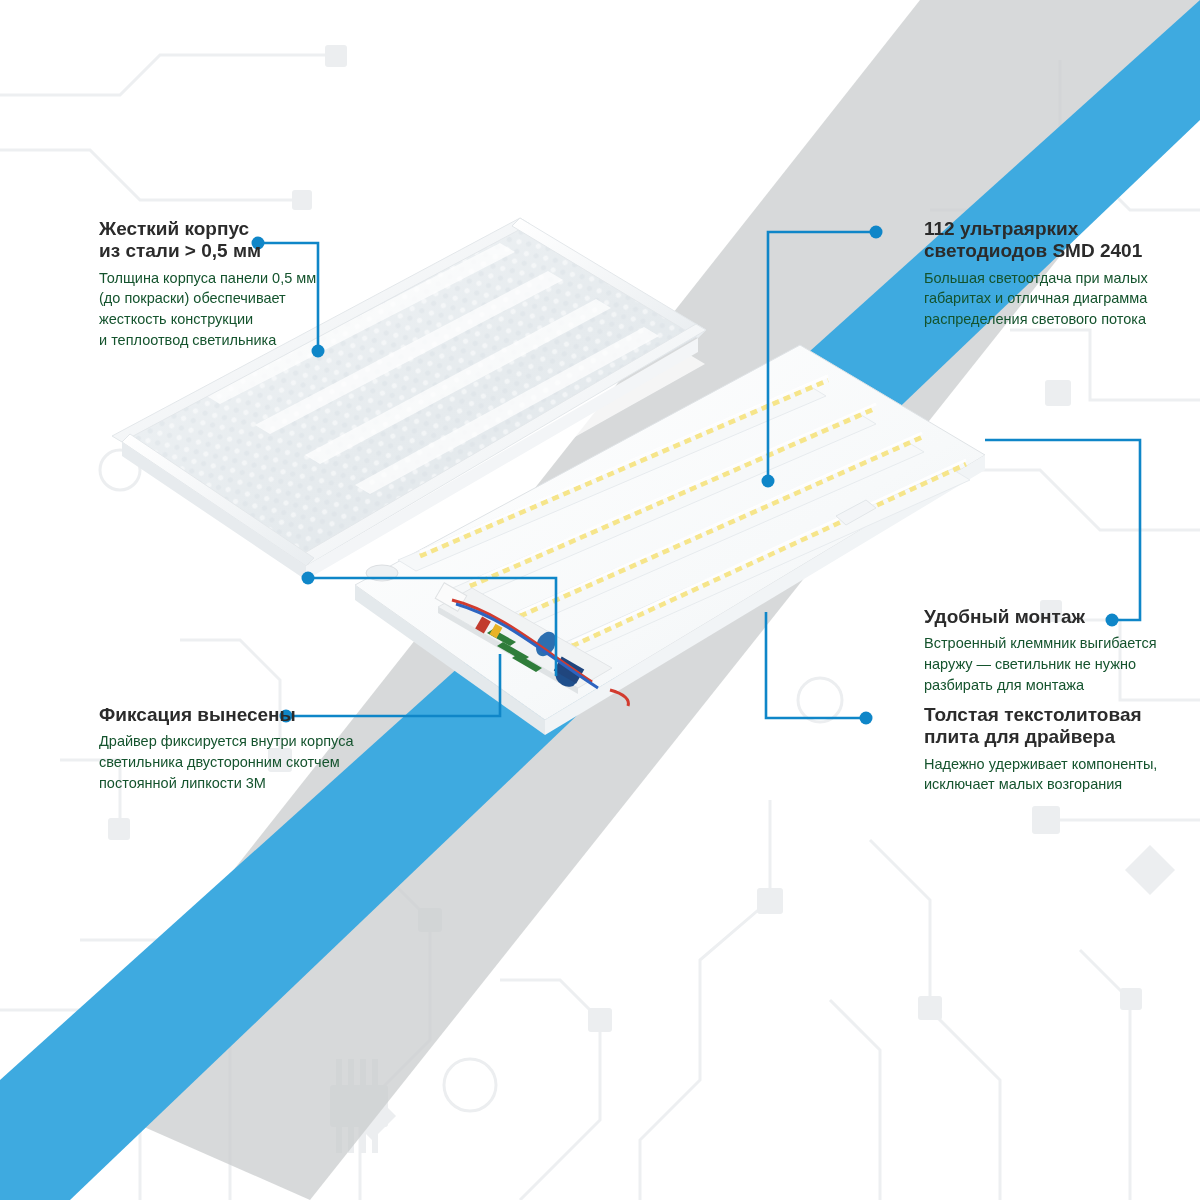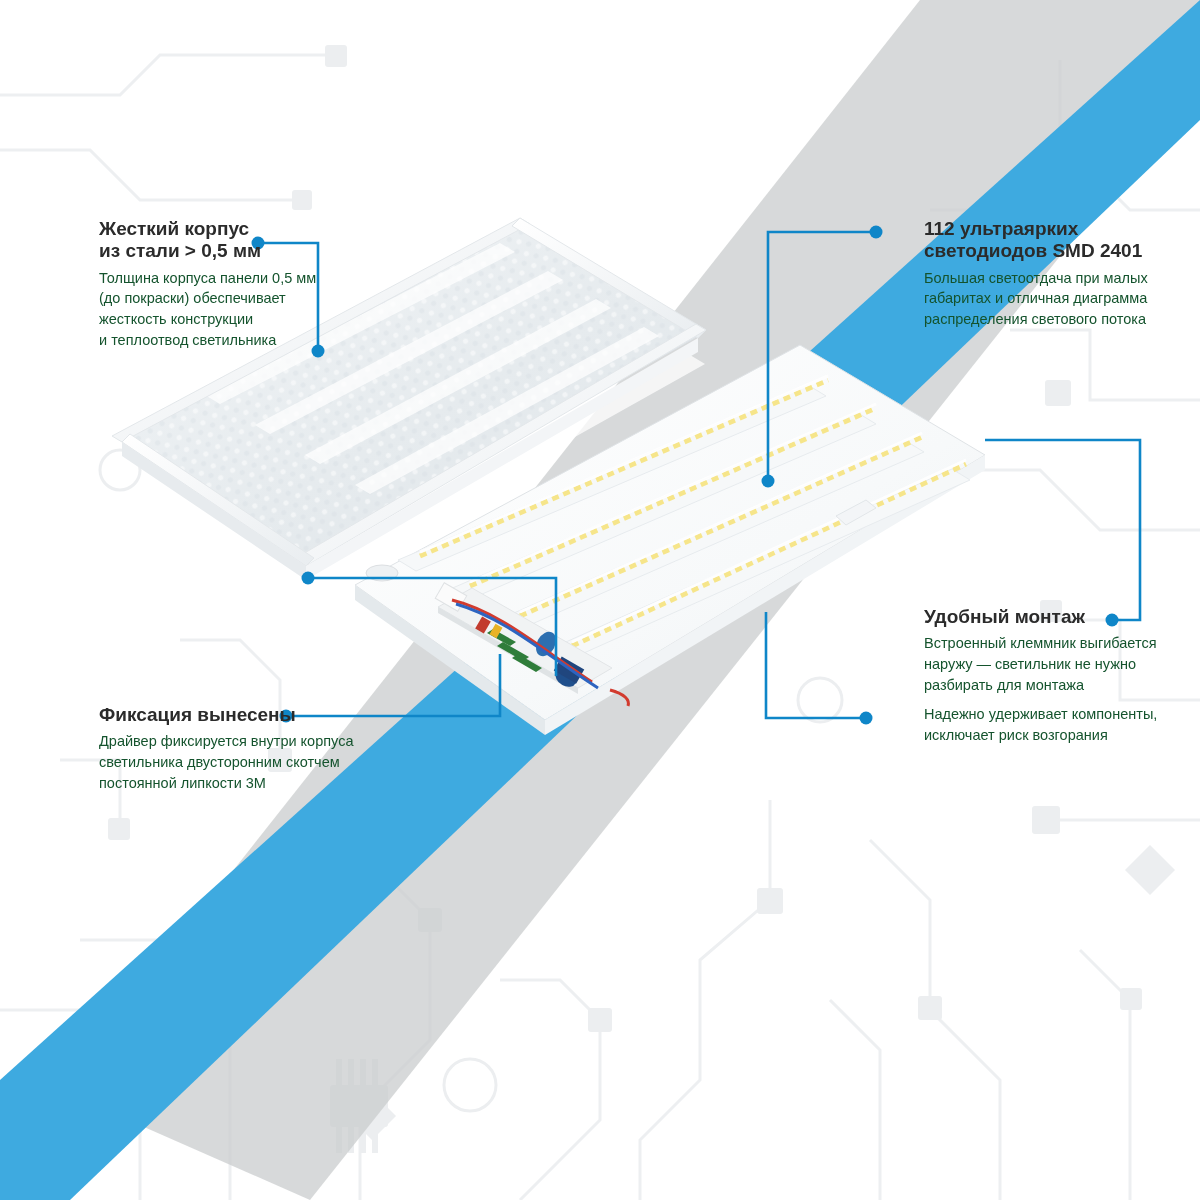--- a/index.html
+++ b/index.html
@@ -275,17 +275,19 @@
   </div>
 
   <div class="callout" style="left:880px; top:606px; width:270px;">
     <div class="c-title">Удобный монтаж</div>
     <div class="c-body">Встроенный клеммник выгибается
 наружу — светильник не нужно
 разбирать для монтажа</div>
   </div>
 
   <div class="callout" style="left:880px; top:704px; width:270px;">
+    <div class="c-title">Толстая текстолитовая
+плита для драйвера</div>
     <div class="c-body">Надежно удерживает компоненты,
-исключает риск возгорания</div>
+исключает малых возгорания</div>
   </div>
 
 </div>
 
 </body></html>

